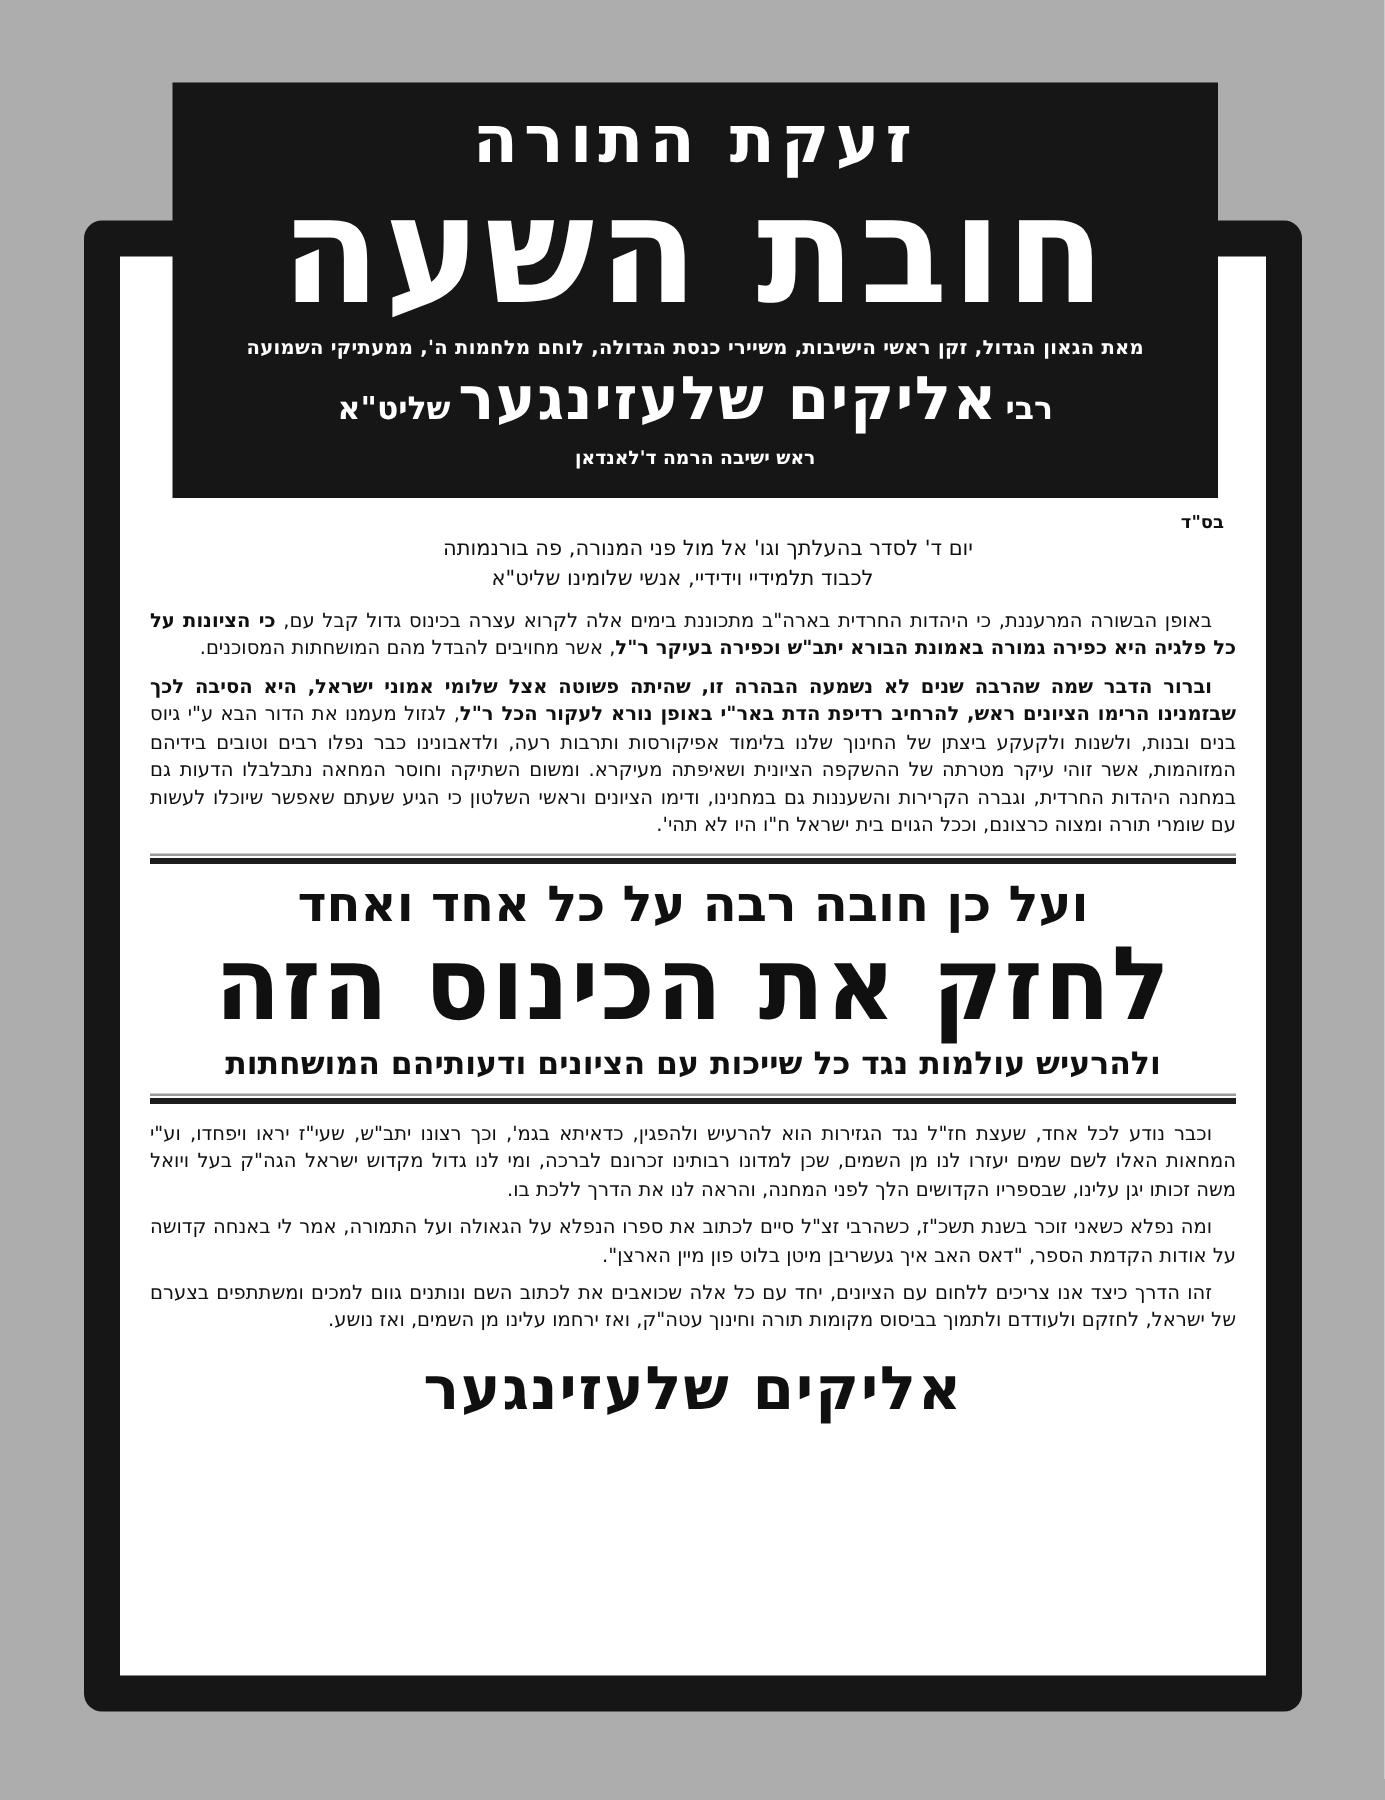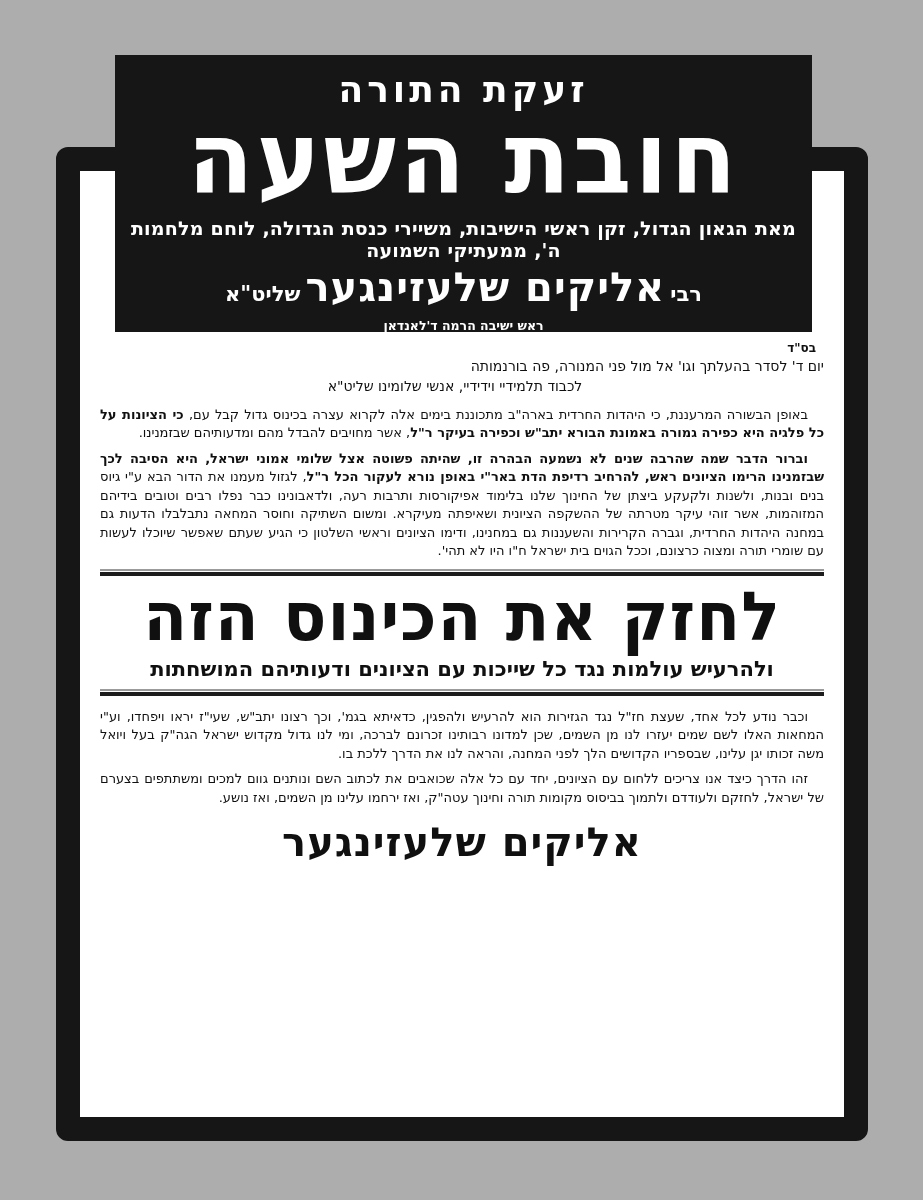--- a/index.html
+++ b/index.html
@@ -28,30 +28,30 @@
     margin:170px 20px 0 20px;
     color:#101010;
   }
   
   .masthead{
     position:absolute;left:115px;top:55px;width:697px;height:277px;
     background:var(--ink);color:#fff;text-align:center;
     padding-top:16px;
     z-index:3;
   }
-  .kicker{font-size:36px;font-weight:bold;letter-spacing:4px;line-height:1.05;}
+  .kicker{font-size:44px;font-weight:bold;letter-spacing:4px;line-height:1.05;}
   .main-title{font-size:96px;font-weight:bold;letter-spacing:3px;line-height:1.0;margin-top:2px;transform:scaleY(1.04);}
-  .byline{font-size:19px;font-weight:bold;margin-top:10px;padding:0 6px;letter-spacing:.2px;}
+  .byline{font-size:13px;font-weight:bold;margin-top:10px;padding:0 6px;letter-spacing:.2px;}
   .rabbi-line{margin-top:4px;line-height:1.1;}
   .rabbi-line .sm{font-size:21px;font-weight:bold;}
   .rabbi-line .big{font-size:40px;font-weight:bold;letter-spacing:1px;}
   .mast-sub{font-size:12.5px;font-weight:bold;margin-top:9px;}
   
   .bsd{font-size:12px;font-weight:bold;text-align:right;padding-left:2px;padding-right:8px;}
-  .dateline{font-size:14px;text-align:right;padding-left:20px;margin-top:3px;direction:rtl;}
+  .dateline{font-size:14px;text-align:center;padding-left:20px;margin-top:3px;direction:rtl;}
   .greeting{font-size:14px;text-align:center;padding-right:14px;margin-top:4px;margin-bottom:12px;}
   
   .para{
     font-size:13px;line-height:1.42;text-align:justify;
     text-indent:16px;margin-bottom:7px;
     font-family:"DejaVu Sans","Liberation Sans",sans-serif;
   }
   .para b{font-weight:bold;}
   
   .proc{text-align:center;margin-top:4px;}
@@ -69,32 +69,34 @@
 
 <div class="canvas">
 
   <div class="sheet">
     <div class="content">
 
       <div class="bsd">בס"ד</div>
       <div class="dateline">יום ד' לסדר בהעלתך וגו' אל מול פני המנורה, פה בורנמותה</div>
       <div class="greeting">לכבוד תלמידיי וידידיי, אנשי שלומינו שליט"א</div>
 
-      <p class="para"><span>באופן הבשורה המרעננת, כי היהדות החרדית בארה"ב מתכוננת בימים אלה לקרוא עצרה בכינוס גדול קבל עם, </span><b>כי הציונות על כל פלגיה היא כפירה גמורה באמונת הבורא יתב"ש וכפירה בעיקר ר"ל</b><span>, אשר מחויבים להבדל מהם ומדעותיהם שבזמנינו.</span></p>
+      <p class="para"><span>באופן הבשורה המרעננת, כי היהדות החרדית בארה"ב מתכוננת בימים אלה לקרוא עצרה בכינוס גדול קבל עם, </span><b>כי הציונות על כל פלגיה היא כפירה גמורה באמונת הבורא יתב"ש וכפירה בעיקר ר"ל</b><span>, אשר מחויבים להבדל מהם המושחתות המסוכנים.</span></p>
 
       <p class="para"><b>וברור הדבר שמה שהרבה שנים לא נשמעה הבהרה זו, שהיתה פשוטה אצל שלומי אמוני ישראל, היא הסיבה לכך שבזמנינו הרימו הציונים ראש, להרחיב רדיפת הדת באר"י באופן נורא לעקור הכל ר"ל</b><span>, לגזול מעמנו את הדור הבא ע"י גיוס בנים ובנות, ולשנות ולקעקע ביצתן של החינוך שלנו בלימוד אפיקורסות ותרבות רעה, ולדאבונינו כבר נפלו רבים וטובים בידיהם המזוהמות, אשר זוהי עיקר מטרתה של ההשקפה הציונית ושאיפתה מעיקרא. ומשום השתיקה וחוסר המחאה נתבלבלו הדעות גם במחנה היהדות החרדית, וגברה הקרירות והשעננות גם במחנינו, ודימו הציונים וראשי השלטון כי הגיע שעתם שאפשר שיוכלו לעשות עם שומרי תורה ומצוה כרצונם, וככל הגוים בית ישראל ח"ו היו לא תהי'.</span></p>
 
       <div class="proc">
         <div class="rule top"></div>
+        <div class="proc-line1">ועל כן חובה רבה על כל אחד ואחד</div>
         <div class="proc-line2">לחזק את הכינוס הזה</div>
         <div class="proc-line3">ולהרעיש עולמות נגד כל שייכות עם הציונים ודעותיהם המושחתות</div>
         <div class="rule bottom"></div>
       </div>
 
       <p class="para">וכבר נודע לכל אחד, שעצת חז"ל נגד הגזירות הוא להרעיש ולהפגין, כדאיתא בגמ', וכך רצונו יתב"ש, שעי"ז יראו ויפחדו, וע"י המחאות האלו לשם שמים יעזרו לנו מן השמים, שכן למדונו רבותינו זכרונם לברכה, ומי לנו גדול מקדוש ישראל הגה"ק בעל ויואל משה זכותו יגן עלינו, שבספריו הקדושים הלך לפני המחנה, והראה לנו את הדרך ללכת בו.</p>
+      <p class="para">ומה נפלא כשאני זוכר בשנת תשכ"ז, כשהרבי זצ"ל סיים לכתוב את ספרו הנפלא על הגאולה ועל התמורה, אמר לי באנחה קדושה על אודות הקדמת הספר, "דאס האב איך געשריבן מיטן בלוט פון מיין הארצן".</p>
       <p class="para">זהו הדרך כיצד אנו צריכים ללחום עם הציונים, יחד עם כל אלה שכואבים את לכתוב השם ונותנים גוום למכים ומשתתפים בצערם של ישראל, לחזקם ולעודדם ולתמוך בביסוס מקומות תורה וחינוך עטה"ק, ואז ירחמו עלינו מן השמים, ואז נושע.</p>
 
       <div class="signature">אליקים שלעזינגער</div>
 
     </div>
   </div>
 
   <div class="masthead" dir="rtl">
     <div class="kicker">זעקת התורה</div>
     <div class="main-title">חובת השעה</div>

